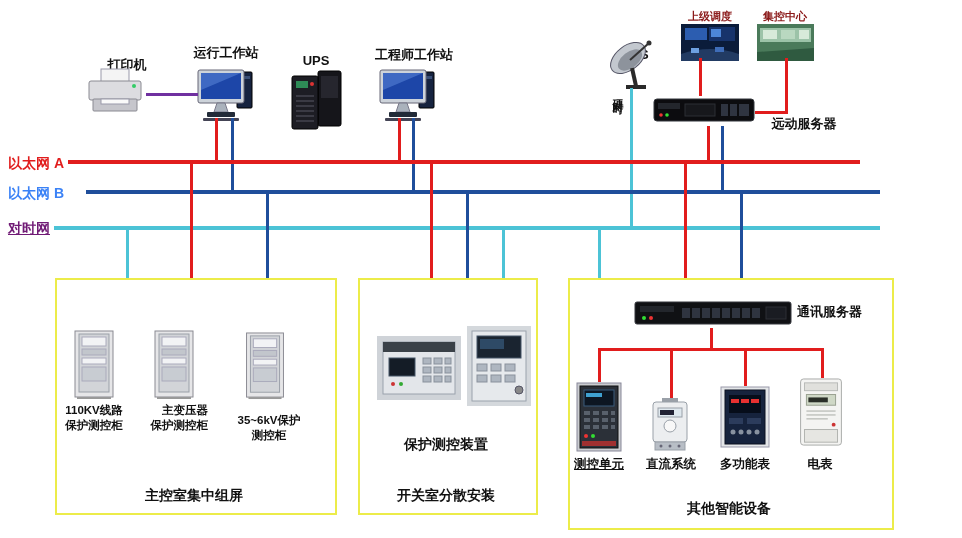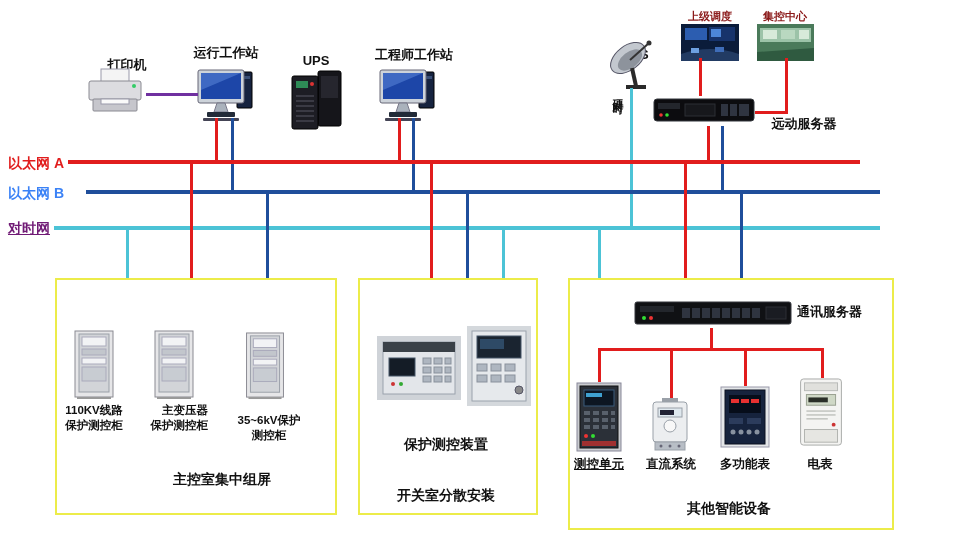--- a/index.html
+++ b/index.html
@@ -190,21 +190,21 @@
     <span>保护测控柜</span>
   </div>
   <div class="lbl2" style="left:144px;top:403px;width:64px;text-align:right;">
     <span>主变压器</span><br>
     <span>保护测控柜</span>
   </div>
   <div class="lbl2" style="left:230px;top:413px;width:78px;">
     <span>35~6kV保护</span><br>
     <span>测控柜</span>
   </div>
-  <div class="ztitle" style="left:55px;top:471px;width:278px;padding-left:28px;">主控室集中组屏</div>
+  <div class="ztitle" style="left:55px;top:487px;width:278px;">主控室集中组屏</div>
 
   <div class="zone" style="left:358px;top:278px;width:176px;height:233px;"></div>
 
   <svg class="icon" style="left:377px;top:336px;width:84px;height:64px;" viewBox="0 0 84 64">
     <rect width="84" height="64" fill="#cfd3d8"></rect>
     <rect x="6" y="6" width="72" height="52" fill="#e3e6ea" stroke="#9aa2ac"></rect>
     <rect x="6" y="6" width="72" height="10" fill="#3a4148"></rect>
     <rect x="12" y="22" width="26" height="18" fill="#141c26" stroke="#456"></rect>
     <g fill="#aeb6c0" stroke="#89919c">
       <rect x="46" y="22" width="8" height="6"></rect>

